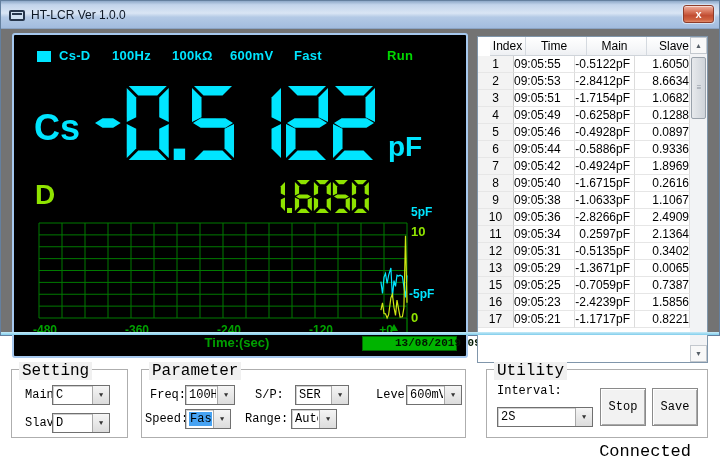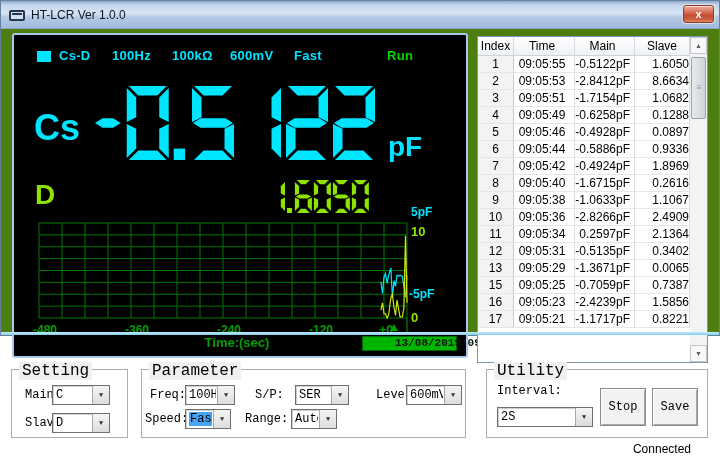--- a/index.html
+++ b/index.html
@@ -1,18 +1,18 @@
 <!DOCTYPE html>
 <html><head>
 <meta charset="utf-8">
 <style>
   * { box-sizing: border-box; margin: 0; padding: 0; }
   html,body { width: 720px; height: 464px; overflow: hidden; background:#fff;
               font-family:"Liberation Sans", sans-serif; }
-  .window { position:relative; width:720px; height:336px; background:#4d7c0f;
+  .window { position:relative; width:720px; height:336px; background:#737373;
             border:1px solid #64809f; }
   
   .titlebar { position:absolute; left:0; top:0; right:0; height:28px;
     background:linear-gradient(180deg,#8ea9c9 0%,#c2d4eb 14%,#d9e5f4 45%,#b3c9e5 60%,#a2bcde 100%);
     border-bottom:1px solid #8ba4c4; }
   .app-icon { position:absolute; left:8px; top:9px; width:16px; height:11px;
     border:2px solid #26364c; border-radius:2px; background:#cfe0f2; }
   .app-icon::after { content:""; position:absolute; left:1px; right:1px; top:1px; height:2px; background:#26364c; }
   .title-text { position:absolute; left:30px; top:7px; font-size:12px; color:#0d1724; }
   .close-btn { position:absolute; right:5px; top:4px; width:31px; height:18px;
@@ -38,28 +38,28 @@
   .chart-svg  { position:absolute; left:0px; top:168px; }
   .datebox { position:absolute; left:348px; top:301px; width:95px; height:15px;
     background:#00b400; border:1px solid #006a00; color:#001800; font-family:"Liberation Mono",monospace;
     font-size:11px; font-weight:bold; text-align:center; line-height:13px; white-space:nowrap;padding-left:32px; }
 
   
   .datatable { position:absolute; left:476px; top:35px; width:231px; height:327px;
     background:#fff; border:1px solid #8096ab; font-size:12px; color:#000; }
   .thead { display:flex; height:19px;
     background:linear-gradient(180deg,#ffffff 0%,#f6f7f9 60%,#eef0f3 100%);
-    border-bottom:1px solid #cfd4da; }
+    border-bottom:1px solid #cfd4da;margin-left:12px; }
   .th { display:flex; align-items:center; justify-content:center;
         border-right:1px solid #d5dae0; height:100%; }
   .trow { display:flex; height:17px; }
   .cell { border-right:1px solid #dcdcdc; border-bottom:1px solid #e6e6e6;
           line-height:16px; white-space:nowrap; overflow:hidden; }
   .c0 { width:36px; text-align:center; background:#f3f3f3; border-right:1px solid #cccccc; }
-  .c1 { width:61px; text-align:center; padding-right:4px; }
+  .c1 { width:61px; text-align:left; padding-right:4px; }
   .c2 { width:60px; text-align:right; padding-right:4px; }
   .c3 { width:55px; text-align:right; padding-right:0; }
   .th.c0 { background:transparent; border-right:1px solid #d5dae0; }
   .vscroll { position:absolute; right:0; top:0; width:17px; height:100%; background:#f2f3f5; }
   .sbtn { position:absolute; left:0; width:17px; height:17px; background:#f8f8f8;
     border:1px solid #c3c8ce; color:#555e66; font-size:7px; text-align:center; line-height:15px; }
   .sbtn.up { top:0; } .sbtn.down { bottom:0; }
   .sthumb { position:absolute; left:1px; top:20px; width:15px; height:62px;
     background:linear-gradient(90deg,#e7e9ec,#cfd4da); border:1px solid #9aa2ab; border-radius:2px;
     color:#8a929c; font-size:8px; text-align:center; line-height:60px; letter-spacing:-1px; }
@@ -76,21 +76,21 @@
   .combo .cval { position:absolute; left:3px; top:2px; right:18px; font-family:"Liberation Mono",monospace;
            font-size:12px; color:#000; white-space:nowrap; overflow:hidden; }
   .combo .cval.hl { background:#47a3f3; color:#000; padding:0 1px; }
   .combo .cbtn { position:absolute; right:0; top:0; bottom:0; width:17px;
     background:linear-gradient(180deg,#f5f5f5,#dcdcdc); border-left:1px solid #a8a8a8;
     color:#333; font-size:7px; text-align:center; line-height:18px; }
   .pbtn { position:absolute; width:46px; height:38px; background:#f2f2f2; border:1px solid #8a8a8a;
     font-family:"Liberation Mono",monospace; font-size:12px; color:#000; text-align:center;
     box-shadow: inset 1px 1px 0 #ffffff, inset -1px -1px 0 #a9a9a9; line-height:36px; }
   .conn { position:absolute; left:560px; top:441px; width:130px; text-align:right;
-    font-family:Liberation Sans, sans-serif; font-size:12px; color:#000; }
+    font-family:Liberation Mono, monospace; font-size:17px; color:#000; }
 </style>
 </head>
 <body>
 
 <div class="window">
 
   <div class="titlebar">
     <span class="app-icon"></span>
     <span class="title-text">HT-LCR Ver 1.0.0</span>
     <span class="close-btn">x</span>

